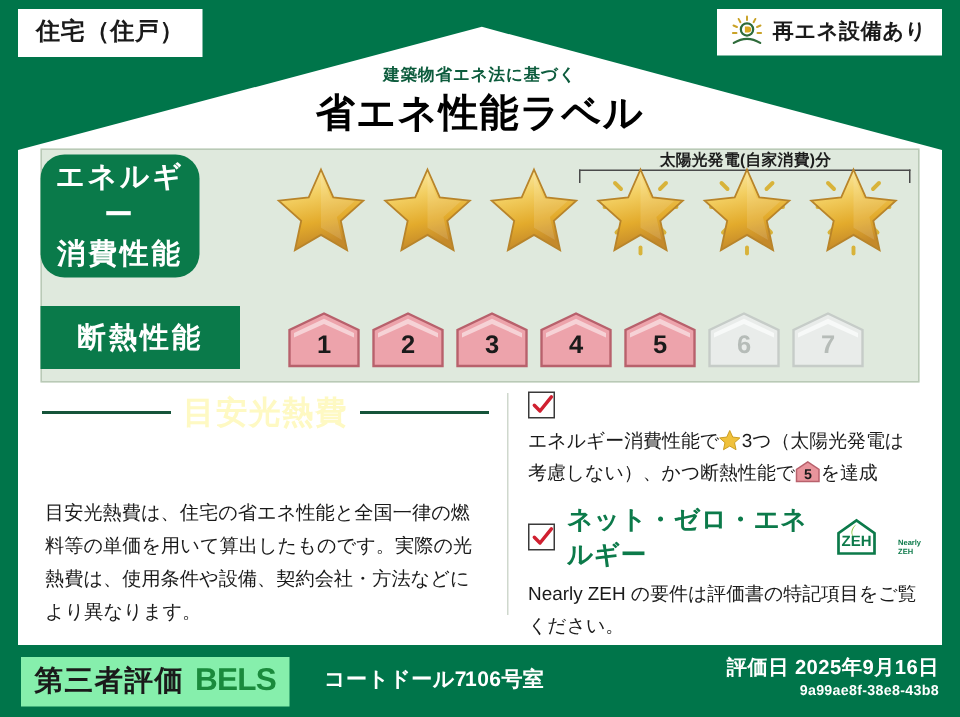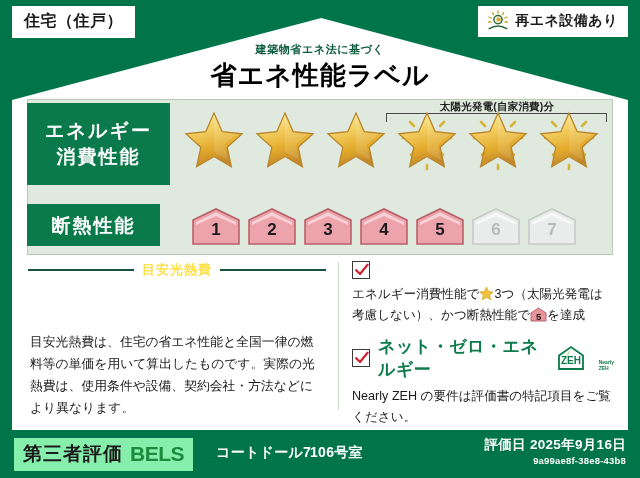--- a/index.html
+++ b/index.html
@@ -55,21 +55,21 @@
     box-sizing:border-box;
   }
   .perf-row{position:absolute;display:flex;align-items:center;}
   .row-label{
     background:#0a7a4a;color:#ffffff;
     font-size:19px;font-weight:bold;letter-spacing:2px;
     display:flex;flex-direction:column;align-items:center;justify-content:center;
     text-align:center;box-sizing:border-box;
   }
   #row-energy{left:27px;top:103px;}
-  #row-energy .row-label{width:143px;height:82px;line-height:1.35;}
+  #row-energy .row-label{width:106px;height:82px;line-height:1.35;border-radius:16px;}
   #row-insul{left:27px;top:204px;}
   #row-insul .row-label{width:133px;height:42px;line-height:1;}
 
   
   .stars{position:absolute;left:180px;top:105px;display:flex;gap:3px;align-items:center;}
   .star-wrap{position:relative;width:68px;height:66px;}
   .star-wrap svg{position:absolute;left:0;top:0;}
   
   .solar-note{
     position:absolute;left:383px;top:100px;width:228px;text-align:center;
@@ -85,21 +85,21 @@
   .insul-cell svg{position:absolute;left:0;top:0;}
   .insul-cell .num{
     position:absolute;left:0;right:0;top:13px;text-align:center;
     font-size:17px;font-weight:bold;color:#1a1a1a;
   }
   .insul-cell.off .num{color:#b6bcb8;}
   
   .cost-head{
     position:absolute;left:28px;top:261px;width:298px;
     display:flex;align-items:center;gap:8px;
-    font-size:13px;font-weight:bold;color:#fde047;letter-spacing:1px;
+    font-size:21px;font-weight:bold;color:#fef9c3;letter-spacing:1px;
     justify-content:center;
   }
   .cost-head .rule{flex:1;height:2px;background:#15543a;}
   .cost-value{
     position:absolute;left:28px;top:284px;width:298px;text-align:center;
     font-size:29px;font-weight:bold;color:#ffffff;letter-spacing:0px;
   }
   .cost-desc{
     position:absolute;left:30px;top:331px;width:296px;
     font-size:12.8px;line-height:1.72;color:#1a1a1a;letter-spacing:0px;

